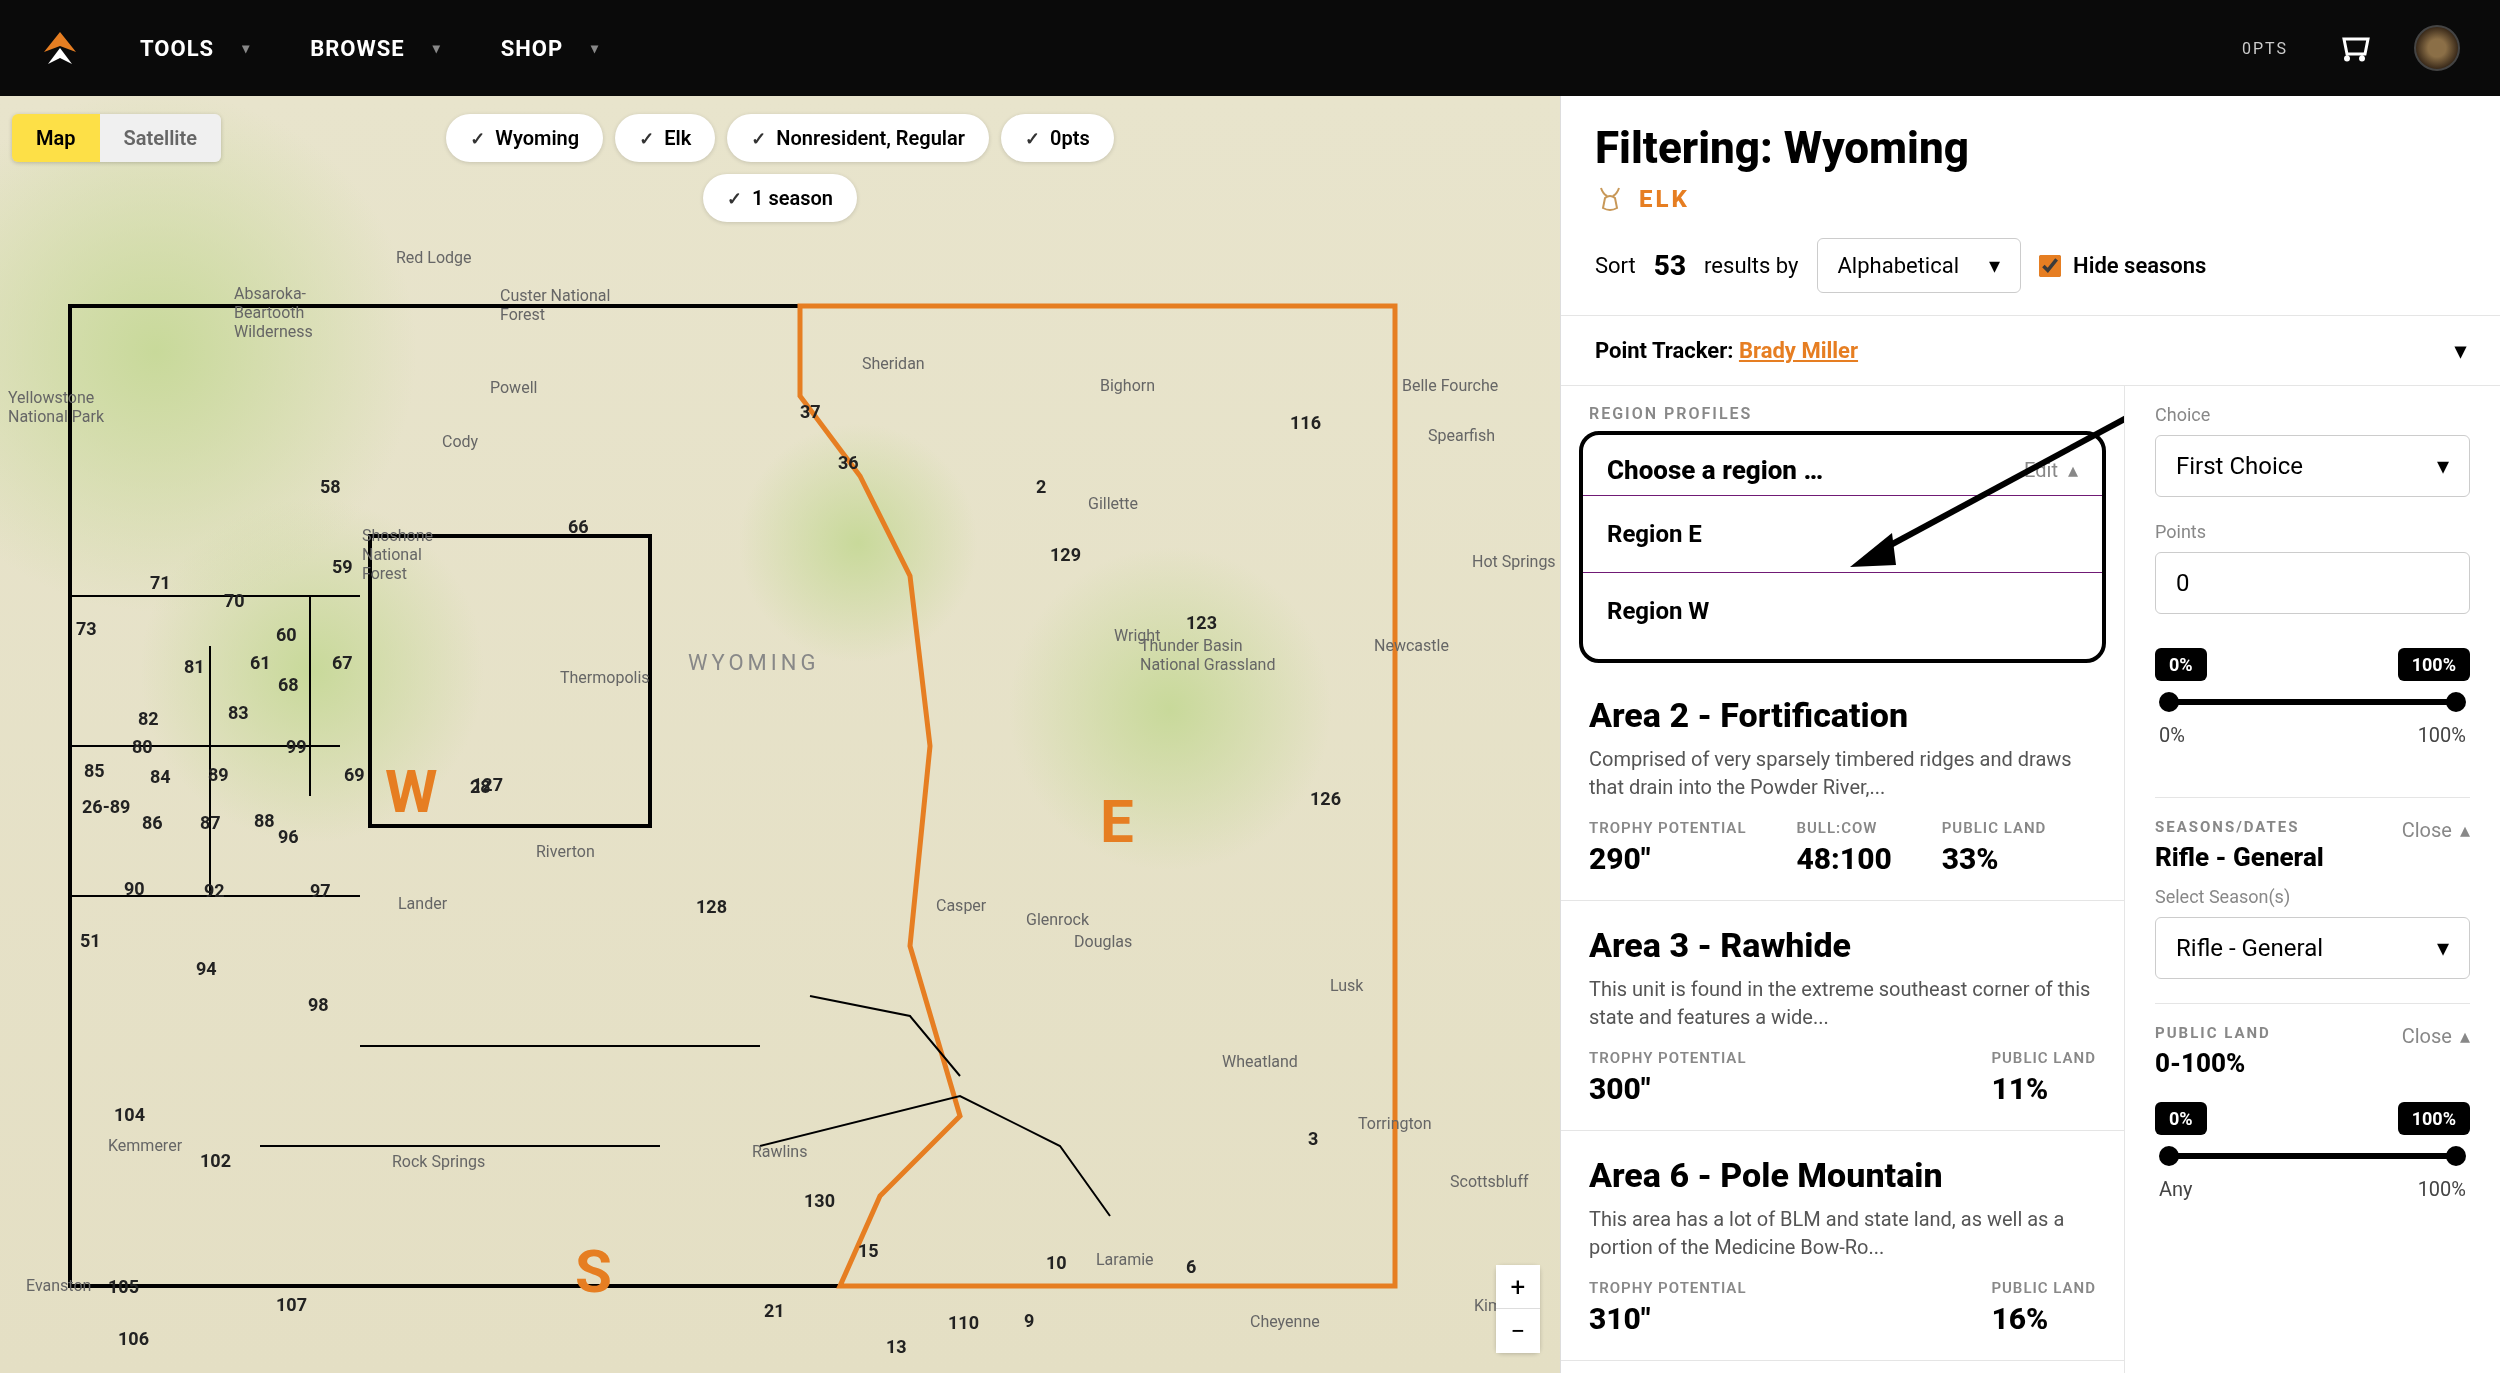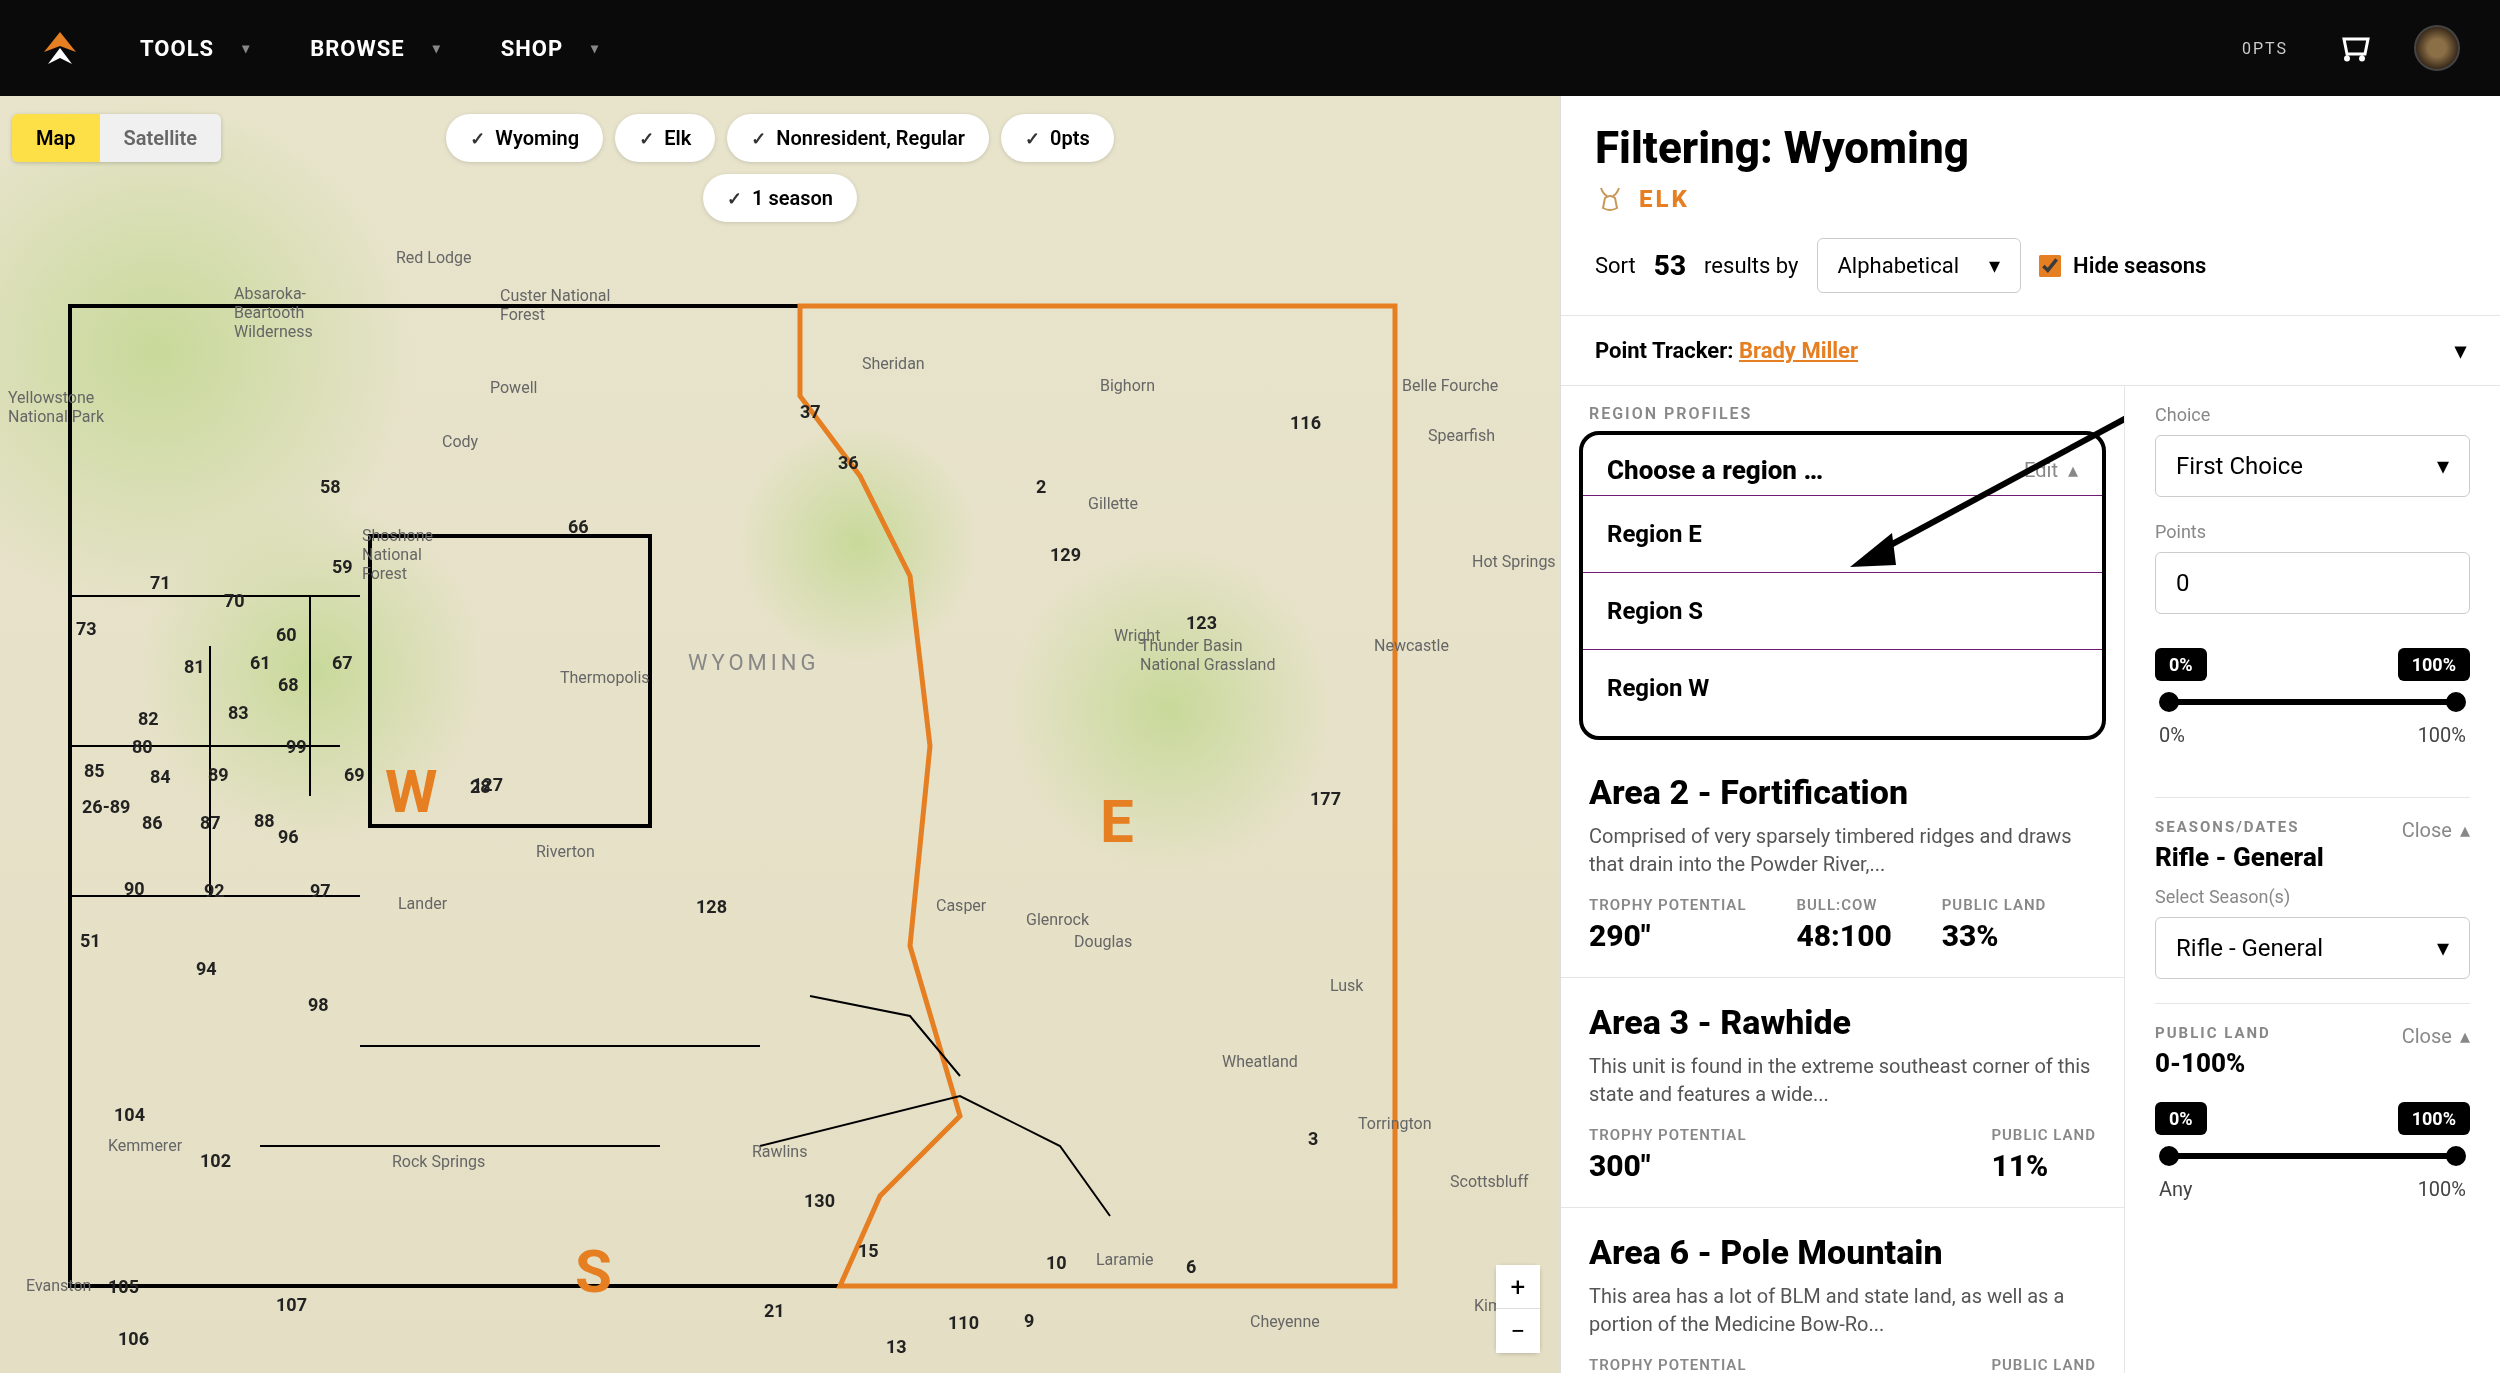--- a/index.html
+++ b/index.html
@@ -194,21 +194,21 @@
     <div class="unit-num" style="top:640px;left:286px">99</div>
     <div class="unit-num" style="top:668px;left:344px">69</div>
     <div class="unit-num" style="top:730px;left:278px">96</div>
     <div class="unit-num" style="top:784px;left:204px">92</div>
     <div class="unit-num" style="top:784px;left:310px">97</div>
     <div class="unit-num" style="top:680px;left:470px">28</div>
     <div class="unit-num" style="top:800px;left:696px">128</div>
     <div class="unit-num" style="top:862px;left:196px">94</div>
     <div class="unit-num" style="top:678px;left:472px">127</div>
     <div class="unit-num" style="top:898px;left:308px">98</div>
-    <div class="unit-num" style="top:692px;left:1310px">177</div>
+    <div class="unit-num" style="top:692px;left:1310px">126</div>
     <div class="unit-num" style="top:1008px;left:114px">104</div>
     <div class="unit-num" style="top:1054px;left:200px">102</div>
     <div class="unit-num" style="top:1180px;left:108px">105</div>
     <div class="unit-num" style="top:1232px;left:118px">106</div>
     <div class="unit-num" style="top:1198px;left:276px">107</div>
     <div class="unit-num" style="top:1094px;left:804px">130</div>
     <div class="unit-num" style="top:1144px;left:858px">15</div>
     <div class="unit-num" style="top:1216px;left:948px">110</div>
     <div class="unit-num" style="top:1204px;left:764px">21</div>
     <div class="unit-num" style="top:1240px;left:886px">13</div>
@@ -305,21 +305,20 @@
         <div class="label-small">REGION PROFILES</div>
         <div class="dd-box">
           <div class="dd-head">
             <div class="dd-title">Choose a region …</div>
             <div class="dd-edit">
               <span>Edit</span>
               <span>▴</span>
             </div>
           </div>
           <div class="dd-item">Region E</div>
-          <div class="dd-item">Region S</div>
           <div class="dd-item">Region W</div>
           <svg class="arrow-overlay" viewBox="0 0 400 280">
             <defs>
                 <marker id="ah" markerWidth="14" markerHeight="14" refX="2" refY="7" orient="auto">
                   <polygon points="0,0 14,7 0,14" fill="#000"></polygon>
                 </marker>
               </defs>
             <line x1="390" y1="10" x2="130" y2="150" stroke="#000" stroke-width="6"></line>
             <polygon points="108,162 150,128 154,160" fill="#000"></polygon>
           </svg>

